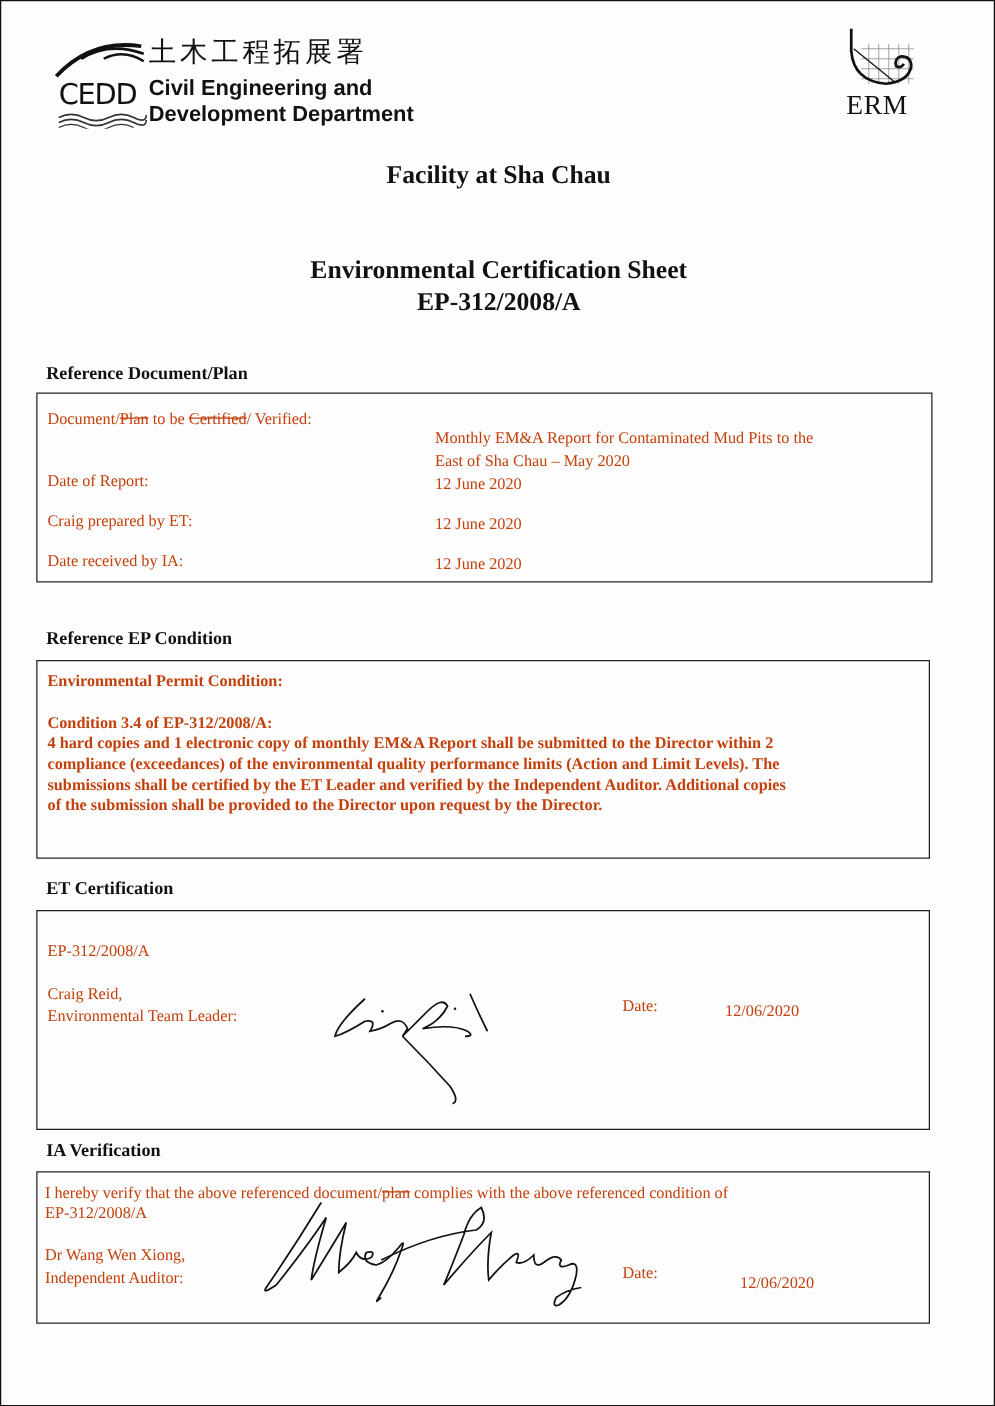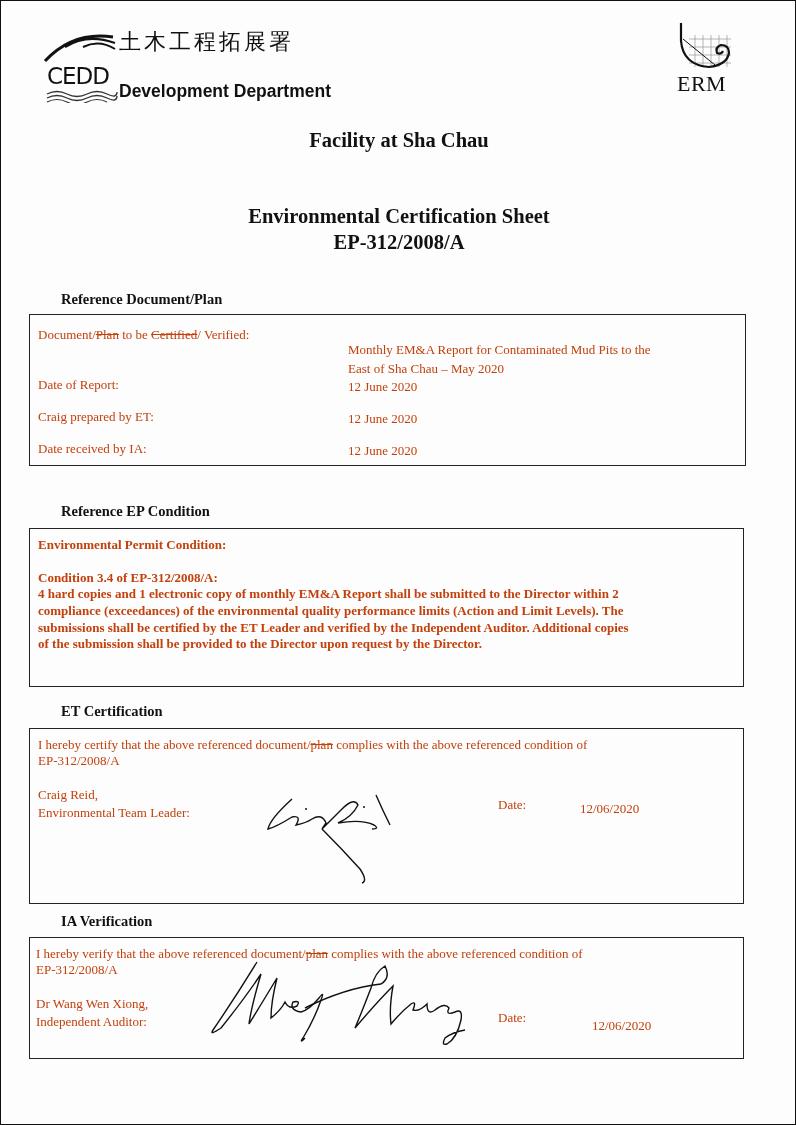--- a/index.html
+++ b/index.html
@@ -36,21 +36,21 @@
   
   .title {
     position: absolute; left: 0; width: 796px; text-align: center;
     font-family: "Liberation Serif", "DejaVu Serif", serif; font-weight: bold; color: #111;
   }
   .title1 { top: 126px; font-size: 20.5px; line-height: 26px; }
   .title2 { top: 202px; font-size: 20.5px; line-height: 26px; }
 
   .sec-label {
     position: absolute; left: 36px; font-family: "Liberation Serif", "DejaVu Serif", serif;
-    font-weight: bold; font-size: 14.5px; color: #111; margin-left: 24px;
+    font-weight: bold; font-size: 14.5px; color: #111;
   }
   .box {
     position: absolute; border: 1.5px solid #222; background: transparent;
     font-family: "Liberation Serif", "DejaVu Serif", serif; font-size: 13px; color: #c2410c;
   }
   .txt { position: absolute; white-space: nowrap; line-height: 19px; }
   .strike { text-decoration: line-through; }
   .para { position: absolute; line-height: 16.8px; white-space: nowrap; }
   .sig { position: absolute; }
 </style>
@@ -65,20 +65,21 @@
       <path d="M22 20 Q 44 6 72 16" stroke="#111" stroke-width="2.2" fill="none"></path>
       <path d="M40 20 Q 56 12 72 22" stroke="#111" stroke-width="2" fill="none"></path>
     </svg>
     <div class="cedd-abbr">CEDD</div>
     <svg class="cedd-waves" width="74" height="14" viewBox="0 0 74 14">
       <path d="M2 5 Q 12 0 22 5 T 42 5 T 62 5 T 72 3" stroke="#333" stroke-width="1.3" fill="none"></path>
       <path d="M2 9 Q 12 4 22 9 T 42 9 T 62 9 T 72 7" stroke="#333" stroke-width="1.3" fill="none"></path>
       <path d="M2 13 Q 12 8 22 13 T 42 13 T 62 13" stroke="#333" stroke-width="1.1" fill="none"></path>
     </svg>
     <div class="cedd-chinese">土木工程拓展署</div>
+    <div class="cedd-name1">Civil Engineering and</div>
     <div class="cedd-name2">Development Department</div>
   </div>
 
   <div class="erm">
     <svg class="erm-mark" width="60" height="50" viewBox="0 0 60 50">
       <g stroke="#888" stroke-width="0.6">
         <line x1="14" y1="18" x2="56" y2="18"></line>
           <line x1="14" y1="26" x2="56" y2="26"></line>
         <line x1="14" y1="34" x2="56" y2="34"></line>
           <line x1="14" y1="42" x2="56" y2="42"></line>
@@ -124,21 +125,20 @@
     <div class="para" style="left:8px; top:57px;">
       <div>4 hard copies and 1 electronic copy of monthly EM&amp;A Report shall be submitted to the Director within 2</div>
       <div>compliance (exceedances) of the environmental quality performance limits (Action and Limit Levels). The</div>
       <div>submissions shall be certified by the ET Leader and verified by the Independent Auditor. Additional copies</div>
       <div>of the submission shall be provided to the Director upon request by the Director.</div>
     </div>
   </div>
 
   <div class="sec-label" style="top:702px;">ET Certification</div>
   <div class="box" style="left:28px; top:727px; width:713px; height:174px;">
-    <div class="txt" style="left:8px; top:6px;"><span>I hereby certify that the above referenced document/</span><span class="strike">plan</span><span> complies with the above referenced condition of</span></div>
     <div class="txt" style="left:8px; top:22px;">EP-312/2008/A</div>
     <div class="txt" style="left:8px; top:56px;">Craig Reid,</div>
     <div class="txt" style="left:8px; top:74px;">Environmental Team Leader:</div>
     <svg class="sig" style="left:232px; top:60px;" width="140" height="100" viewBox="0 0 140 100">
       <path d="M30 10 Q 8 30 6 40 Q 14 38 30 28 Q 40 26 34 36 Q 44 34 50 30 Q 60 24 64 34 L 60 40 Q 70 30 80 20 Q 92 8 96 16 Q 90 28 76 34 Q 100 30 112 36 Q 118 40 110 40" stroke="#111" stroke-width="1.4" fill="none"></path>
       <path d="M60 40 Q 80 60 98 80 Q 106 92 100 94" stroke="#111" stroke-width="1.4" fill="none"></path>
       <path d="M114 6 Q 120 20 128 36" stroke="#111" stroke-width="1.4" fill="none"></path>
       <circle cx="44" cy="20" r="1" fill="#111"></circle>
       <circle cx="102" cy="18" r="1" fill="#111"></circle>
     </svg>

